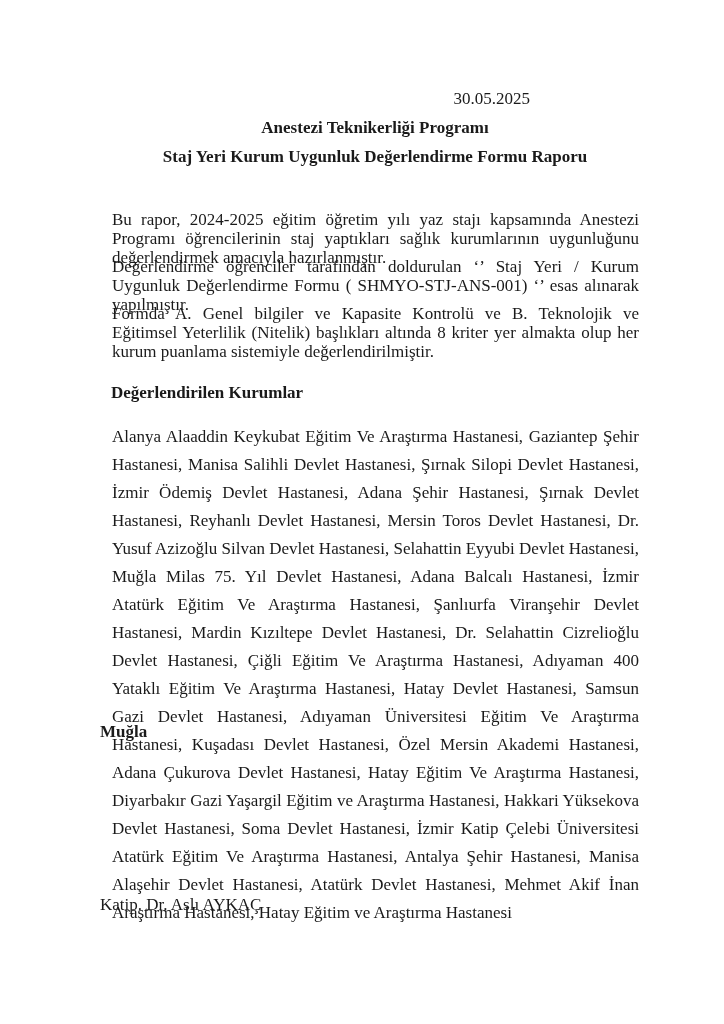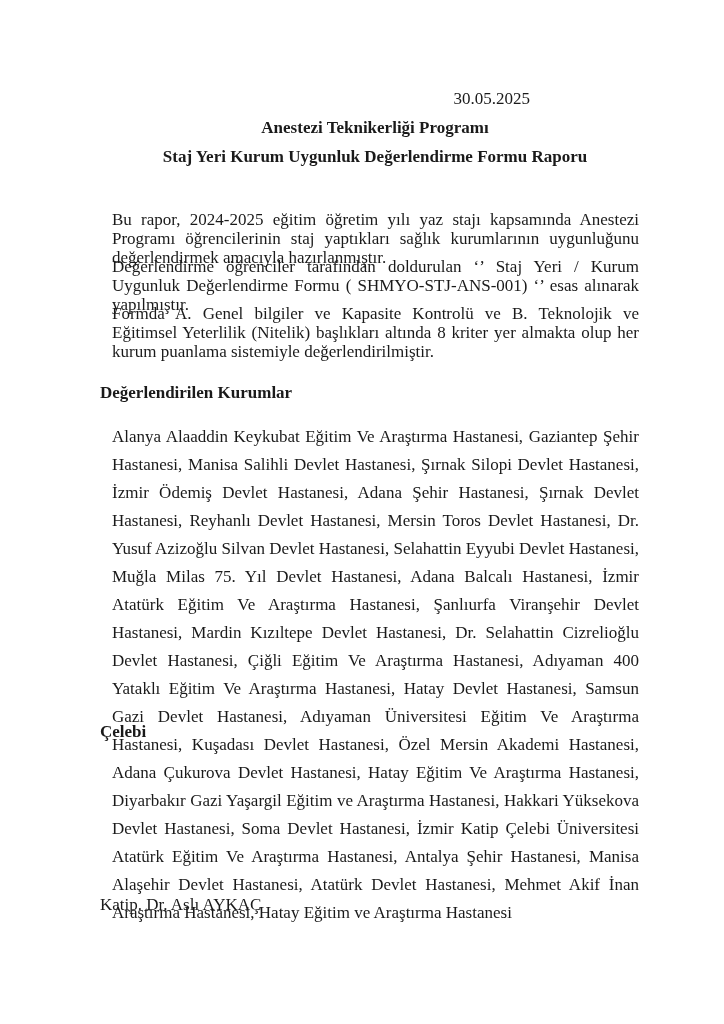--- a/index.html
+++ b/index.html
@@ -13,21 +13,21 @@
     .date { position: absolute; top: 89px; right: 87px; text-align: right; }
     .title { position: absolute; left: 0; width: 724px; text-align: center; font-weight: bold; }
     .title1 { top: 118px; }
     .title2 { top: 147px; }
     .block { position: absolute; left: 87px; width: 551px; text-align: justify; }
     .block p { margin: 12px; }
     .intro1 { top: 198px; }
     .intro2 { top: 245px; }
     .intro3 { top: 292px; }
     .h { position: absolute; left: 87px; font-weight: bold; }
-    .h-kurumlar { top: 383px; }
+    .h-kurumlar { top: 383px; margin-left: 11px; }
     .kurumlar { top: 411px; line-height: 28px; }
     .h-sonuc { top: 722px; }
     .sonuc1 { top: 751px; }
     .sonuc2 { top: 779px; }
     .sonuc3 { top: 826px; }
     .signature { position: absolute; left: 87px; top: 895px; }
   </style>
 </head>
 <body>
 
@@ -45,16 +45,16 @@
   </div>
   <div class="block intro3">
     <p>Formda A. Genel bilgiler ve Kapasite Kontrolü ve B. Teknolojik ve Eğitimsel Yeterlilik (Nitelik) başlıkları altında 8 kriter yer almakta olup her kurum puanlama sistemiyle değerlendirilmiştir.</p>
   </div>
 
   <div class="h h-kurumlar">Değerlendirilen Kurumlar</div>
   <div class="block kurumlar">
     <p>Alanya Alaaddin Keykubat Eğitim Ve Araştırma Hastanesi, Gaziantep Şehir Hastanesi, Manisa Salihli Devlet Hastanesi, Şırnak Silopi Devlet Hastanesi, İzmir Ödemiş Devlet Hastanesi, Adana Şehir Hastanesi, Şırnak Devlet Hastanesi, Reyhanlı Devlet Hastanesi, Mersin Toros Devlet Hastanesi, Dr. Yusuf Azizoğlu Silvan Devlet Hastanesi, Selahattin Eyyubi Devlet Hastanesi, Muğla Milas 75. Yıl Devlet Hastanesi, Adana Balcalı Hastanesi, İzmir Atatürk Eğitim Ve Araştırma Hastanesi, Şanlıurfa Viranşehir Devlet Hastanesi, Mardin Kızıltepe Devlet Hastanesi, Dr. Selahattin Cizrelioğlu Devlet Hastanesi, Çiğli Eğitim Ve Araştırma Hastanesi, Adıyaman 400 Yataklı Eğitim Ve Araştırma Hastanesi, Hatay Devlet Hastanesi, Samsun Gazi Devlet Hastanesi, Adıyaman Üniversitesi Eğitim Ve Araştırma Hastanesi, Kuşadası Devlet Hastanesi, Özel Mersin Akademi Hastanesi, Adana Çukurova Devlet Hastanesi, Hatay Eğitim Ve Araştırma Hastanesi, Diyarbakır Gazi Yaşargil Eğitim ve Araştırma Hastanesi, Hakkari Yüksekova Devlet Hastanesi, Soma Devlet Hastanesi, İzmir Katip Çelebi Üniversitesi Atatürk Eğitim Ve Araştırma Hastanesi, Antalya Şehir Hastanesi, Manisa Alaşehir Devlet Hastanesi, Atatürk Devlet Hastanesi, Mehmet Akif İnan Araştırma Hastanesi, Hatay Eğitim ve Araştırma Hastanesi</p>
   </div>
 
-  <div class="h h-sonuc">Çelebi</div>
+  <div class="h h-sonuc">Muğla</div>
 
   <div class="signature">Katip. Dr. Aslı AYKAÇ</div>
 </div>
 
 </body></html>

